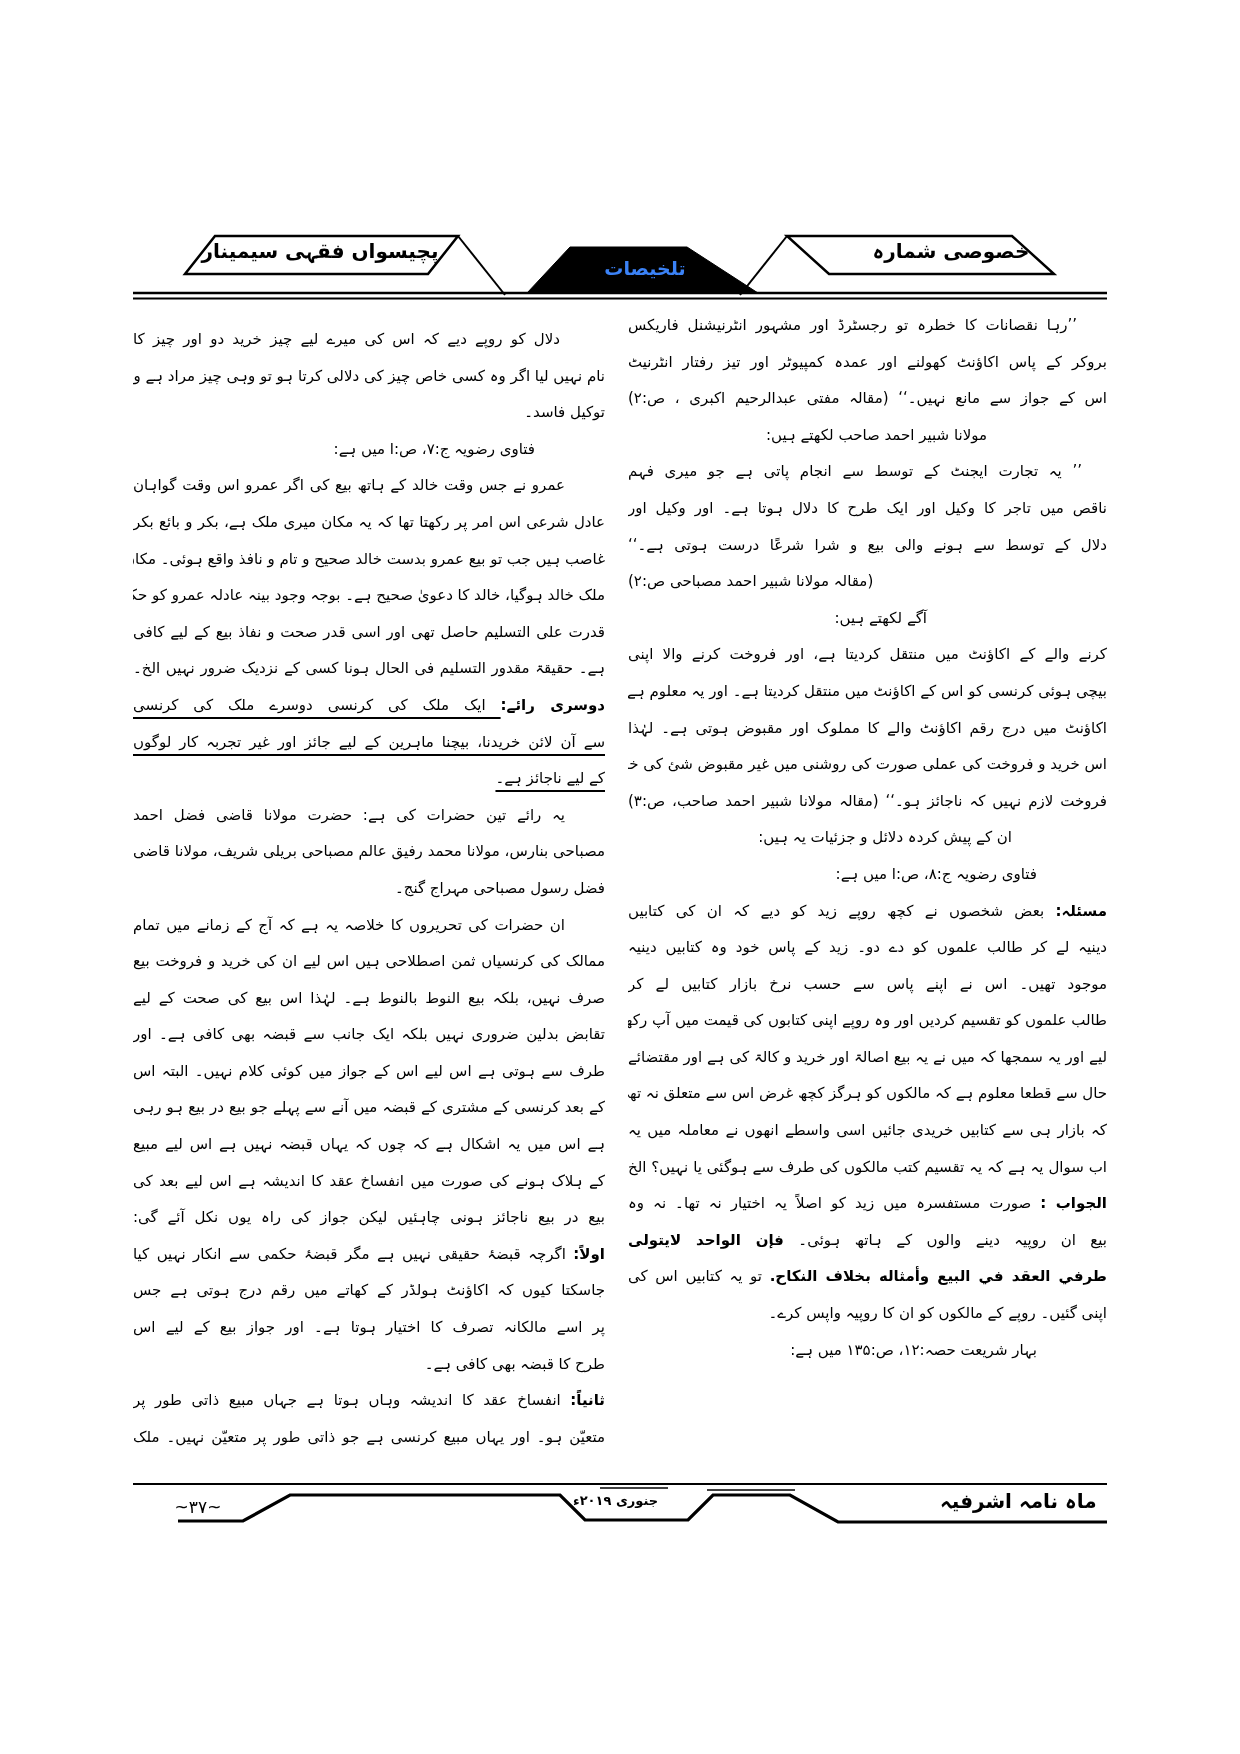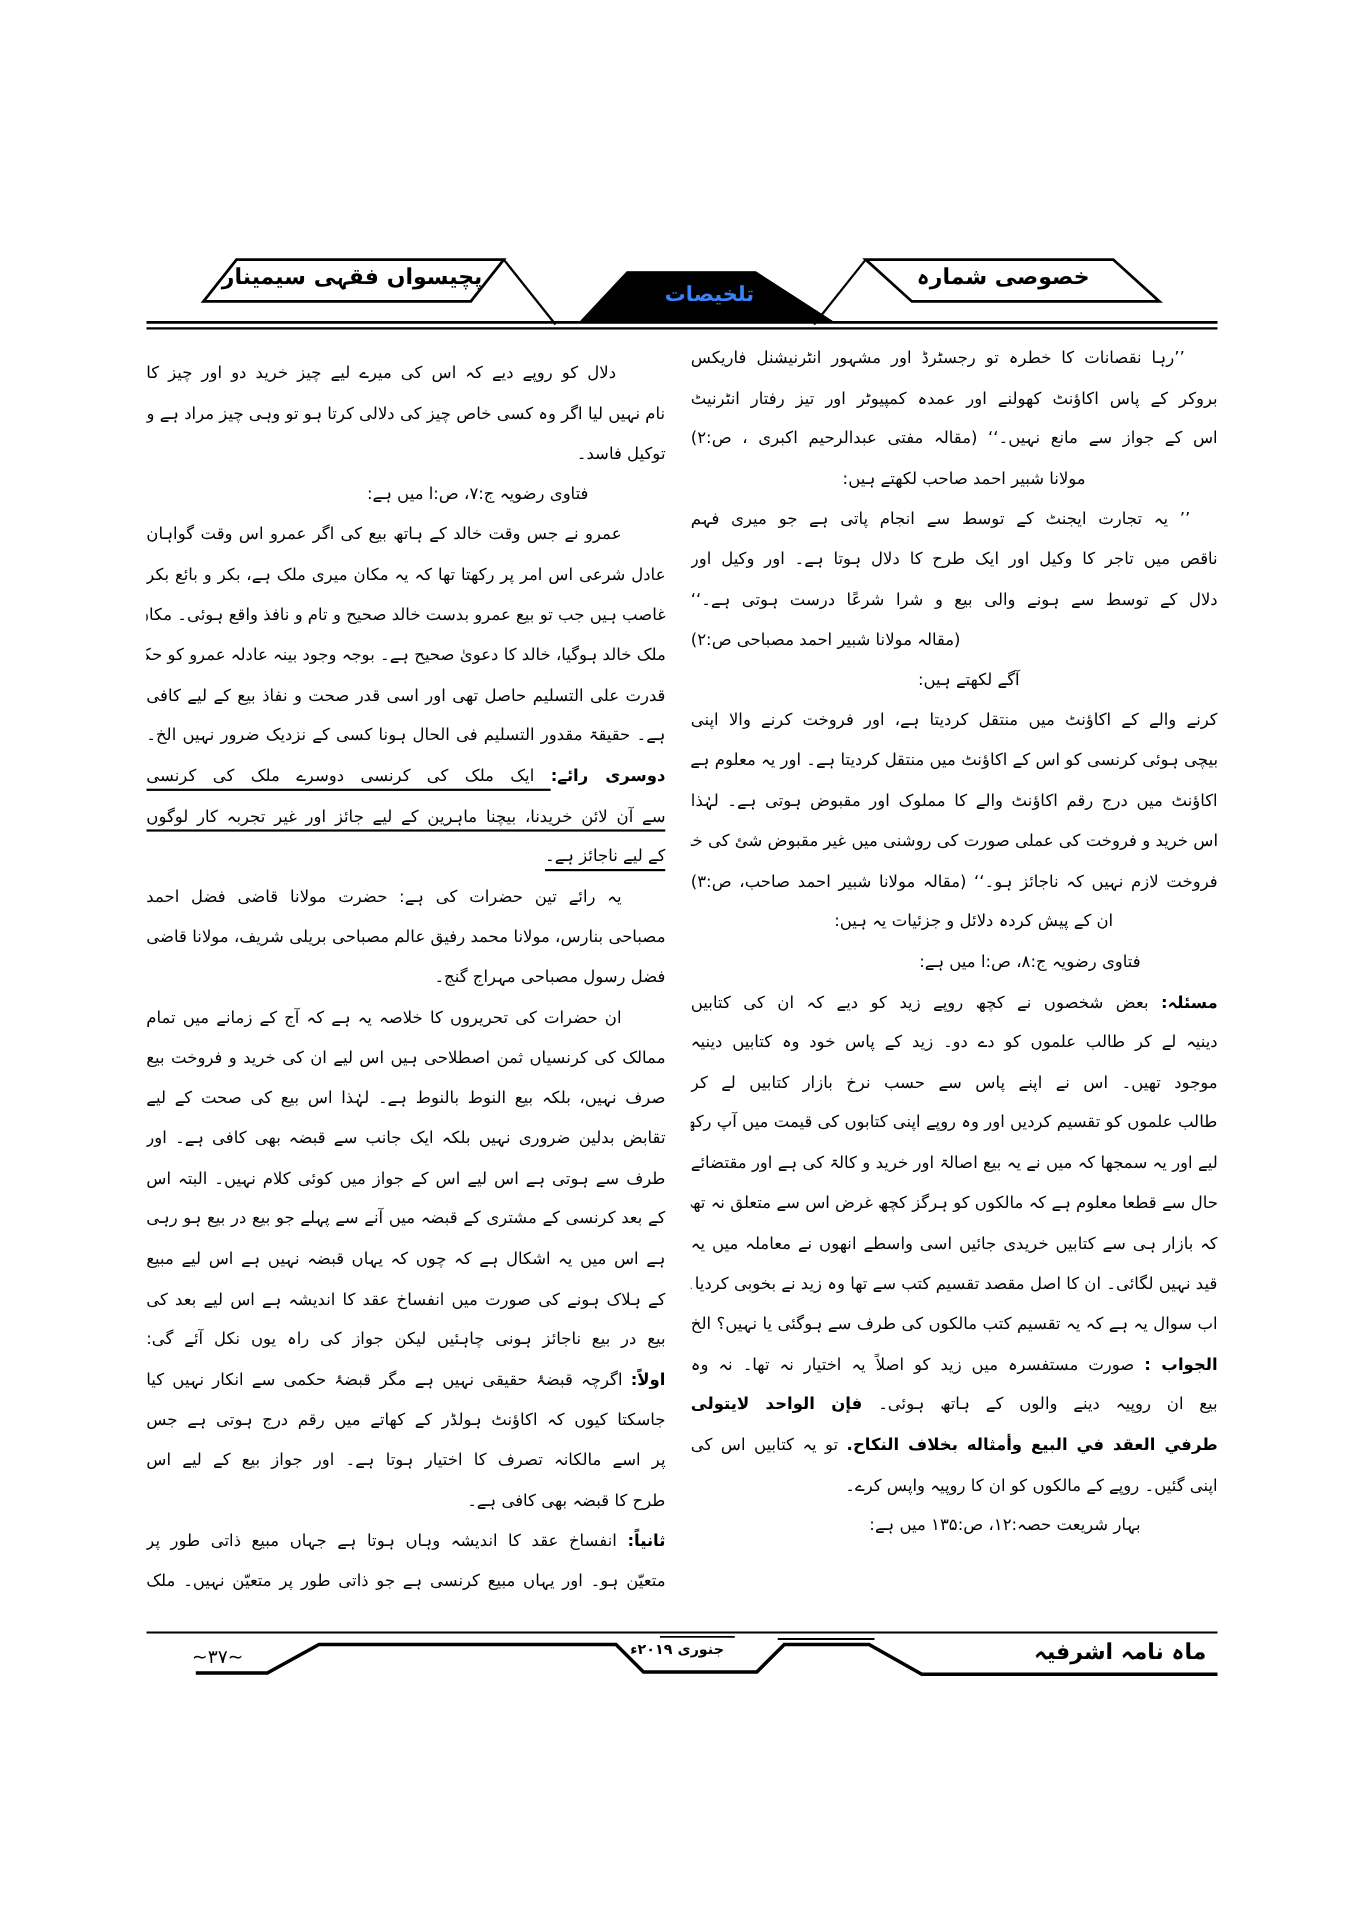--- a/index.html
+++ b/index.html
@@ -44,21 +44,21 @@
     <polygon points="654,11 879,11 921,49 696,49" fill="#fff" stroke="#000" stroke-width="2.5"></polygon>
     <line x1="654" y1="11" x2="607" y2="70" stroke="#000" stroke-width="2"></line>
 
     <polygon points="437,22 554,22 625,68 394,68" fill="#000" stroke="#000"></polygon>
 
     <line x1="0" y1="68" x2="974" y2="68" stroke="#000" stroke-width="2.5"></line>
     <line x1="0" y1="73.5" x2="974" y2="73.5" stroke="#000" stroke-width="2"></line>
   </svg>
 
   <div class="abs tab-label" style="left:175px;top:232px;width:290px;">پچیسواں فقہی سیمینار</div>
-  <div class="abs tab-label" style="left:767px;top:232px;width:290px;">خصوصی شمارہ</div>
+  <div class="abs tab-label" style="left:806px;top:232px;width:290px;">خصوصی شمارہ</div>
   <div class="abs tab-label inverse" style="left:530px;top:248px;width:230px;">تلخیصات</div>
 
   <div id="col-right" class="abs col" style="left:628px;top:307px;width:479px;">
       <div class="line" style="text-indent: 30px;"><span class="">’’رہا نقصانات کا خطرہ تو رجسٹرڈ اور مشہور انٹرنیشنل فاریکس</span></div>
       <div class="line"><span class="">بروکر کے پاس اکاؤنٹ کھولنے اور عمدہ کمپیوٹر اور تیز رفتار انٹرنیٹ</span></div>
       <div class="line"><span class="">اس کے جواز سے مانع نہیں۔‘‘ (مقالہ مفتی عبدالرحیم اکبری ، ص:۲)</span></div>
       <div class="line nf" style="text-indent: 120px;"><span class="">مولانا شبیر احمد صاحب لکھتے ہیں:</span></div>
       <div class="line" style="text-indent: 25px;"><span class="">’’ یہ تجارت ایجنٹ کے توسط سے انجام پاتی ہے جو میری فہم</span></div>
       <div class="line"><span class="">ناقص میں تاجر کا وکیل اور ایک طرح کا دلال ہوتا ہے۔ اور وکیل اور</span></div>
       <div class="line"><span class="">دلال کے توسط سے ہونے والی بیع و شرا شرعًا درست ہوتی ہے۔‘‘</span></div>
@@ -71,21 +71,20 @@
       <div class="line"><span class="">فروخت لازم نہیں کہ ناجائز ہو۔‘‘ (مقالہ مولانا شبیر احمد صاحب، ص:۳)</span></div>
       <div class="line nf" style="text-indent: 95px;"><span class="">ان کے پیش کردہ دلائل و جزئیات یہ ہیں:</span></div>
       <div class="line nf" style="text-indent: 70px;"><span class="">فتاوی رضویہ ج:۸، ص:ا میں ہے:</span></div>
       <div class="line"><span class="seg-b ">مسئلہ:</span><span class=""> بعض شخصوں نے کچھ روپے زید کو دیے کہ ان کی کتابیں</span></div>
       <div class="line"><span class="">دینیہ لے کر طالب علموں کو دے دو۔ زید کے پاس خود وہ کتابیں دینیہ</span></div>
       <div class="line"><span class="">موجود تھیں۔ اس نے اپنے پاس سے حسب نرخ بازار کتابیں لے کر</span></div>
       <div class="line"><span class="">طالب علموں کو تقسیم کردیں اور وہ روپے اپنی کتابوں کی قیمت میں آپ رکھ</span></div>
       <div class="line"><span class="">لیے اور یہ سمجھا کہ میں نے یہ بیع اصالۃ اور خرید و کالۃ کی ہے اور مقتضائے</span></div>
       <div class="line"><span class="">حال سے قطعا معلوم ہے کہ مالکوں کو ہرگز کچھ غرض اس سے متعلق نہ تھی</span></div>
       <div class="line"><span class="">کہ بازار ہی سے کتابیں خریدی جائیں اسی واسطے انھوں نے معاملہ میں یہ</span></div>
-      <div class="line"><span class="">قید نہیں لگائی۔ ان کا اصل مقصد تقسیم کتب سے تھا وہ زید نے بخوبی کردیا۔</span></div>
       <div class="line"><span class="">اب سوال یہ ہے کہ یہ تقسیم کتب مالکوں کی طرف سے ہوگئی یا نہیں؟ الخ</span></div>
       <div class="line"><span class="seg-b ">الجواب :</span><span class=""> صورت مستفسرہ میں زید کو اصلاً یہ اختیار نہ تھا۔ نہ وہ</span></div>
       <div class="line"><span class="">بیع ان روپیہ دینے والوں کے ہاتھ ہوئی۔ </span><span class="seg-b ">فإن الواحد لايتولى</span></div>
       <div class="line"><span class="seg-b ">طرفي العقد في البيع وأمثاله بخلاف النكاح.</span><span class=""> تو یہ کتابیں اس کی</span></div>
       <div class="line nf"><span class="">اپنی گئیں۔ روپے کے مالکوں کو ان کا روپیہ واپس کرے۔</span></div>
       <div class="line nf" style="text-indent: 70px;"><span class="">بہار شریعت حصہ:۱۲، ص:۱۳۵ میں ہے:</span></div>
     </div>
   <div id="col-left" class="abs col" style="left:133px;top:321px;width:472px;">
       <div class="line" style="text-indent: 45px;"><span class="">دلال کو روپے دیے کہ اس کی میرے لیے چیز خرید دو اور چیز کا</span></div>
       <div class="line"><span class="">نام نہیں لیا اگر وہ کسی خاص چیز کی دلالی کرتا ہو تو وہی چیز مراد ہے ورنہ</span></div>

